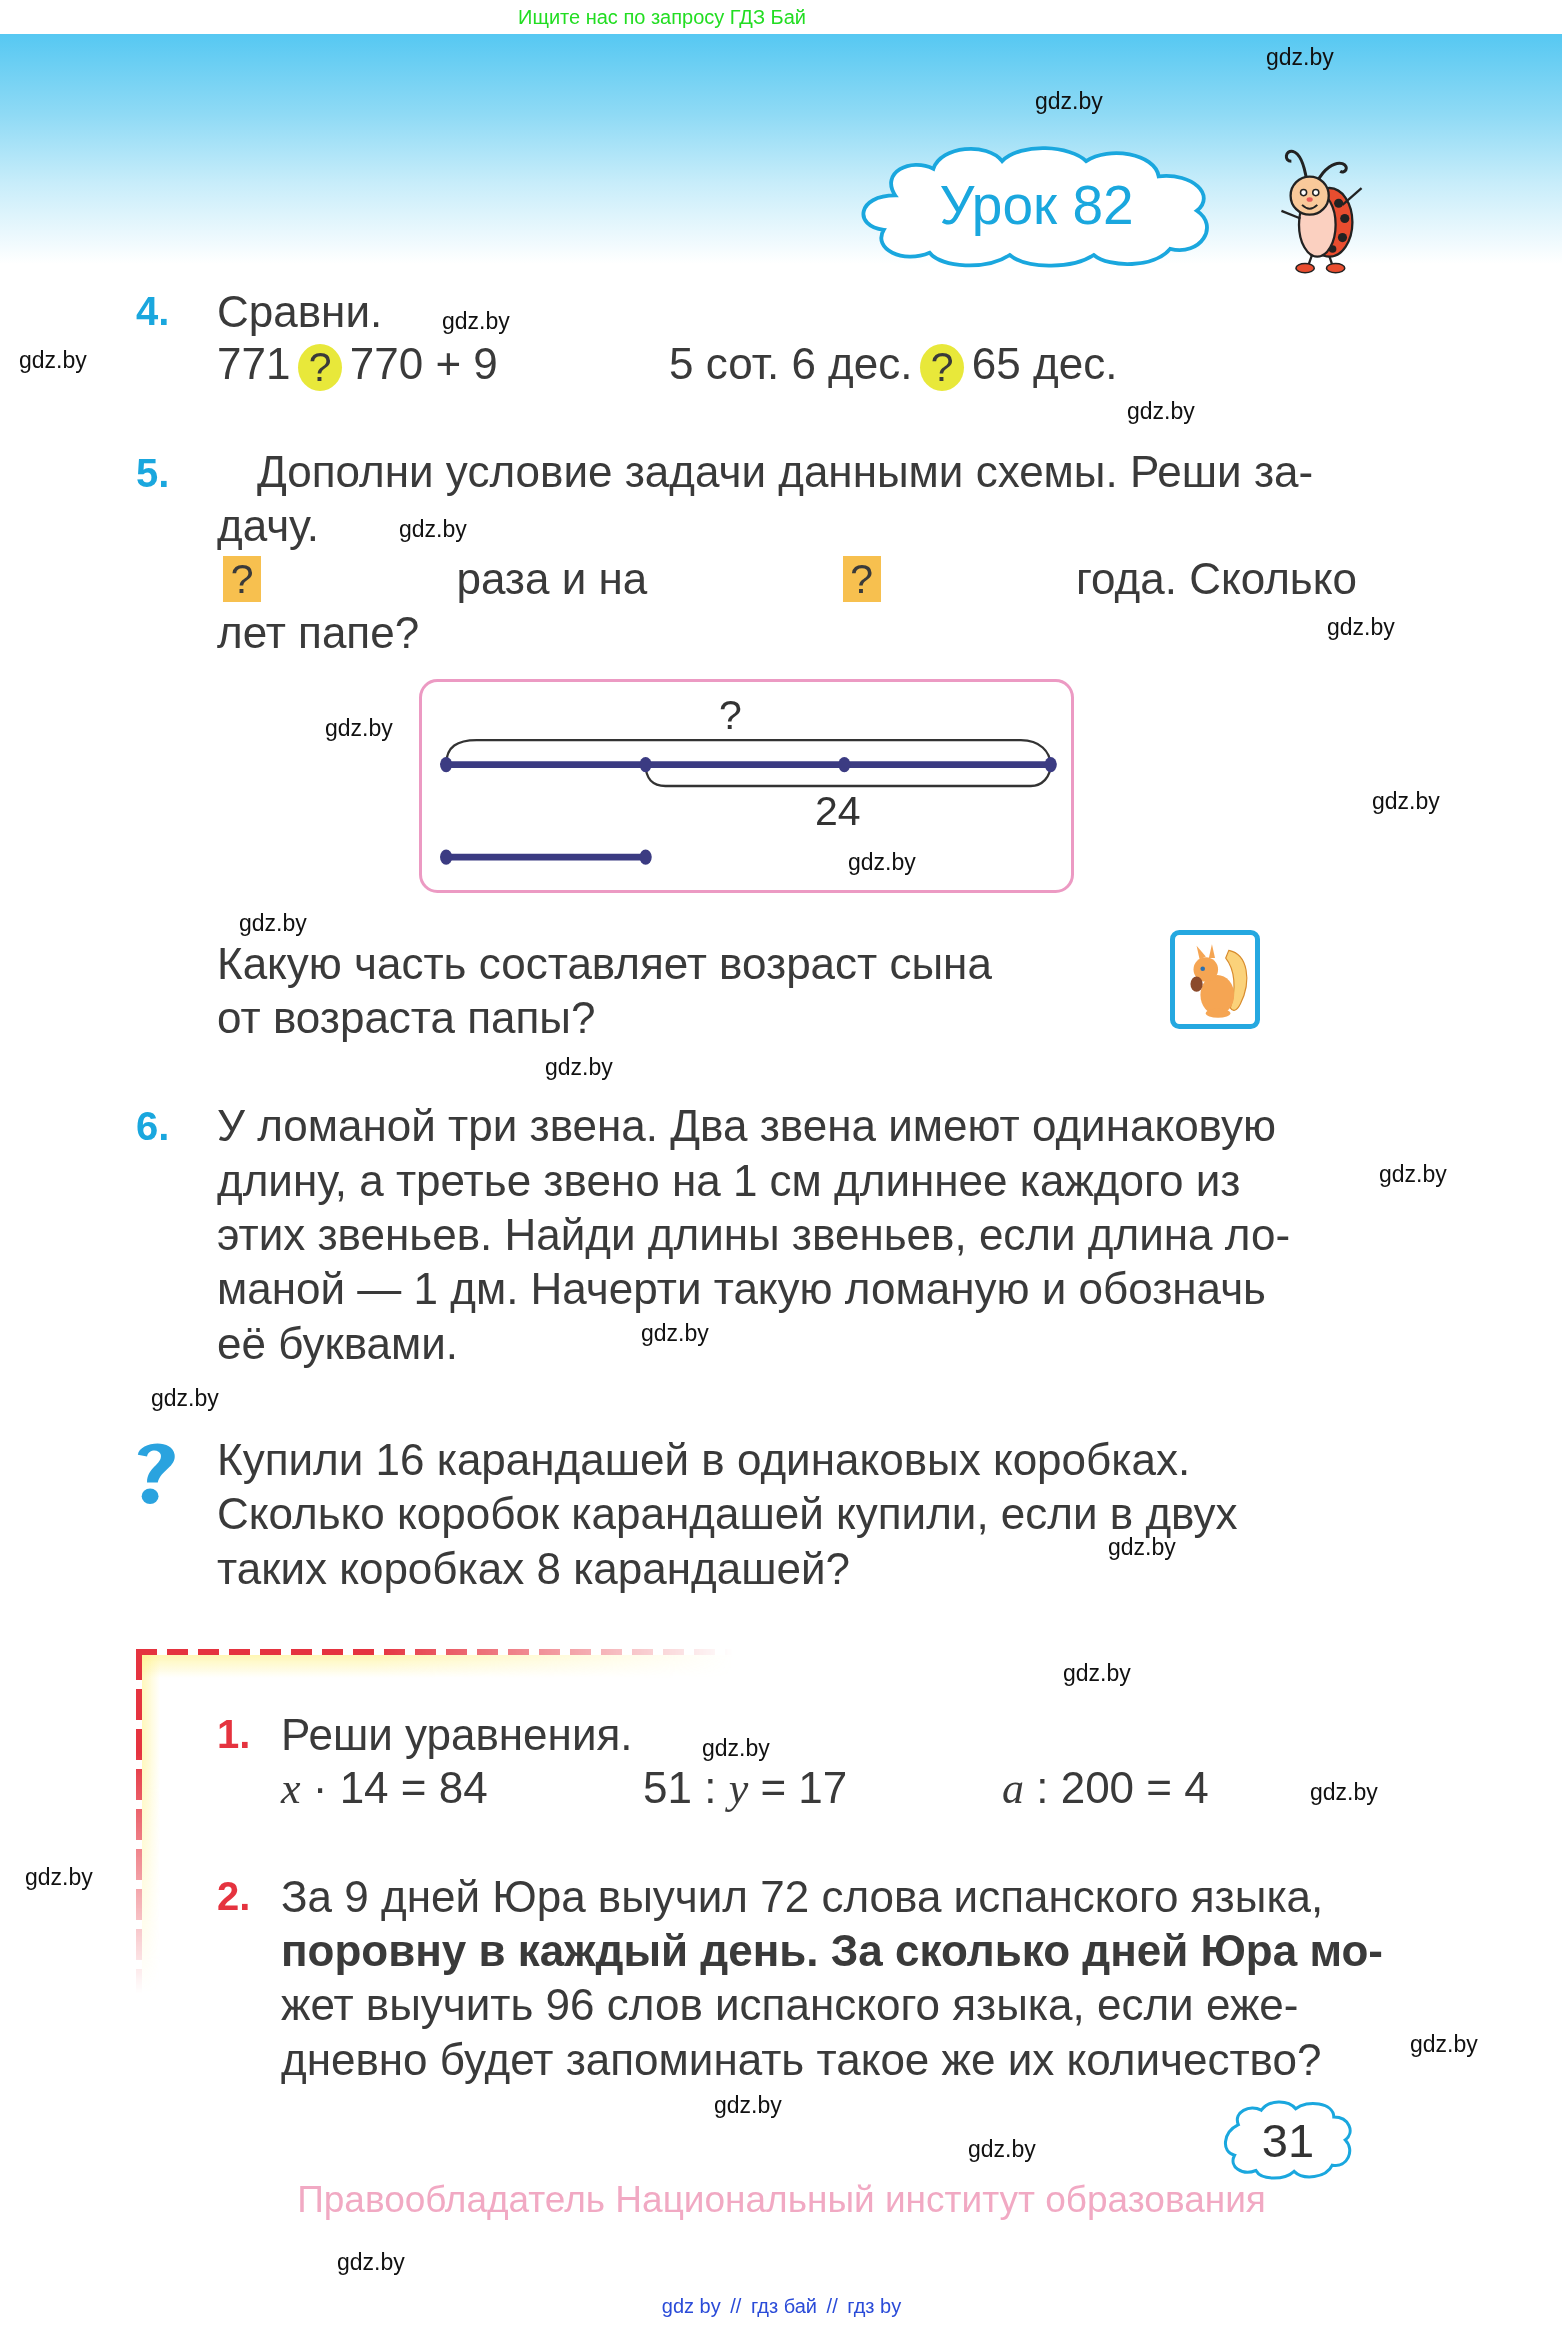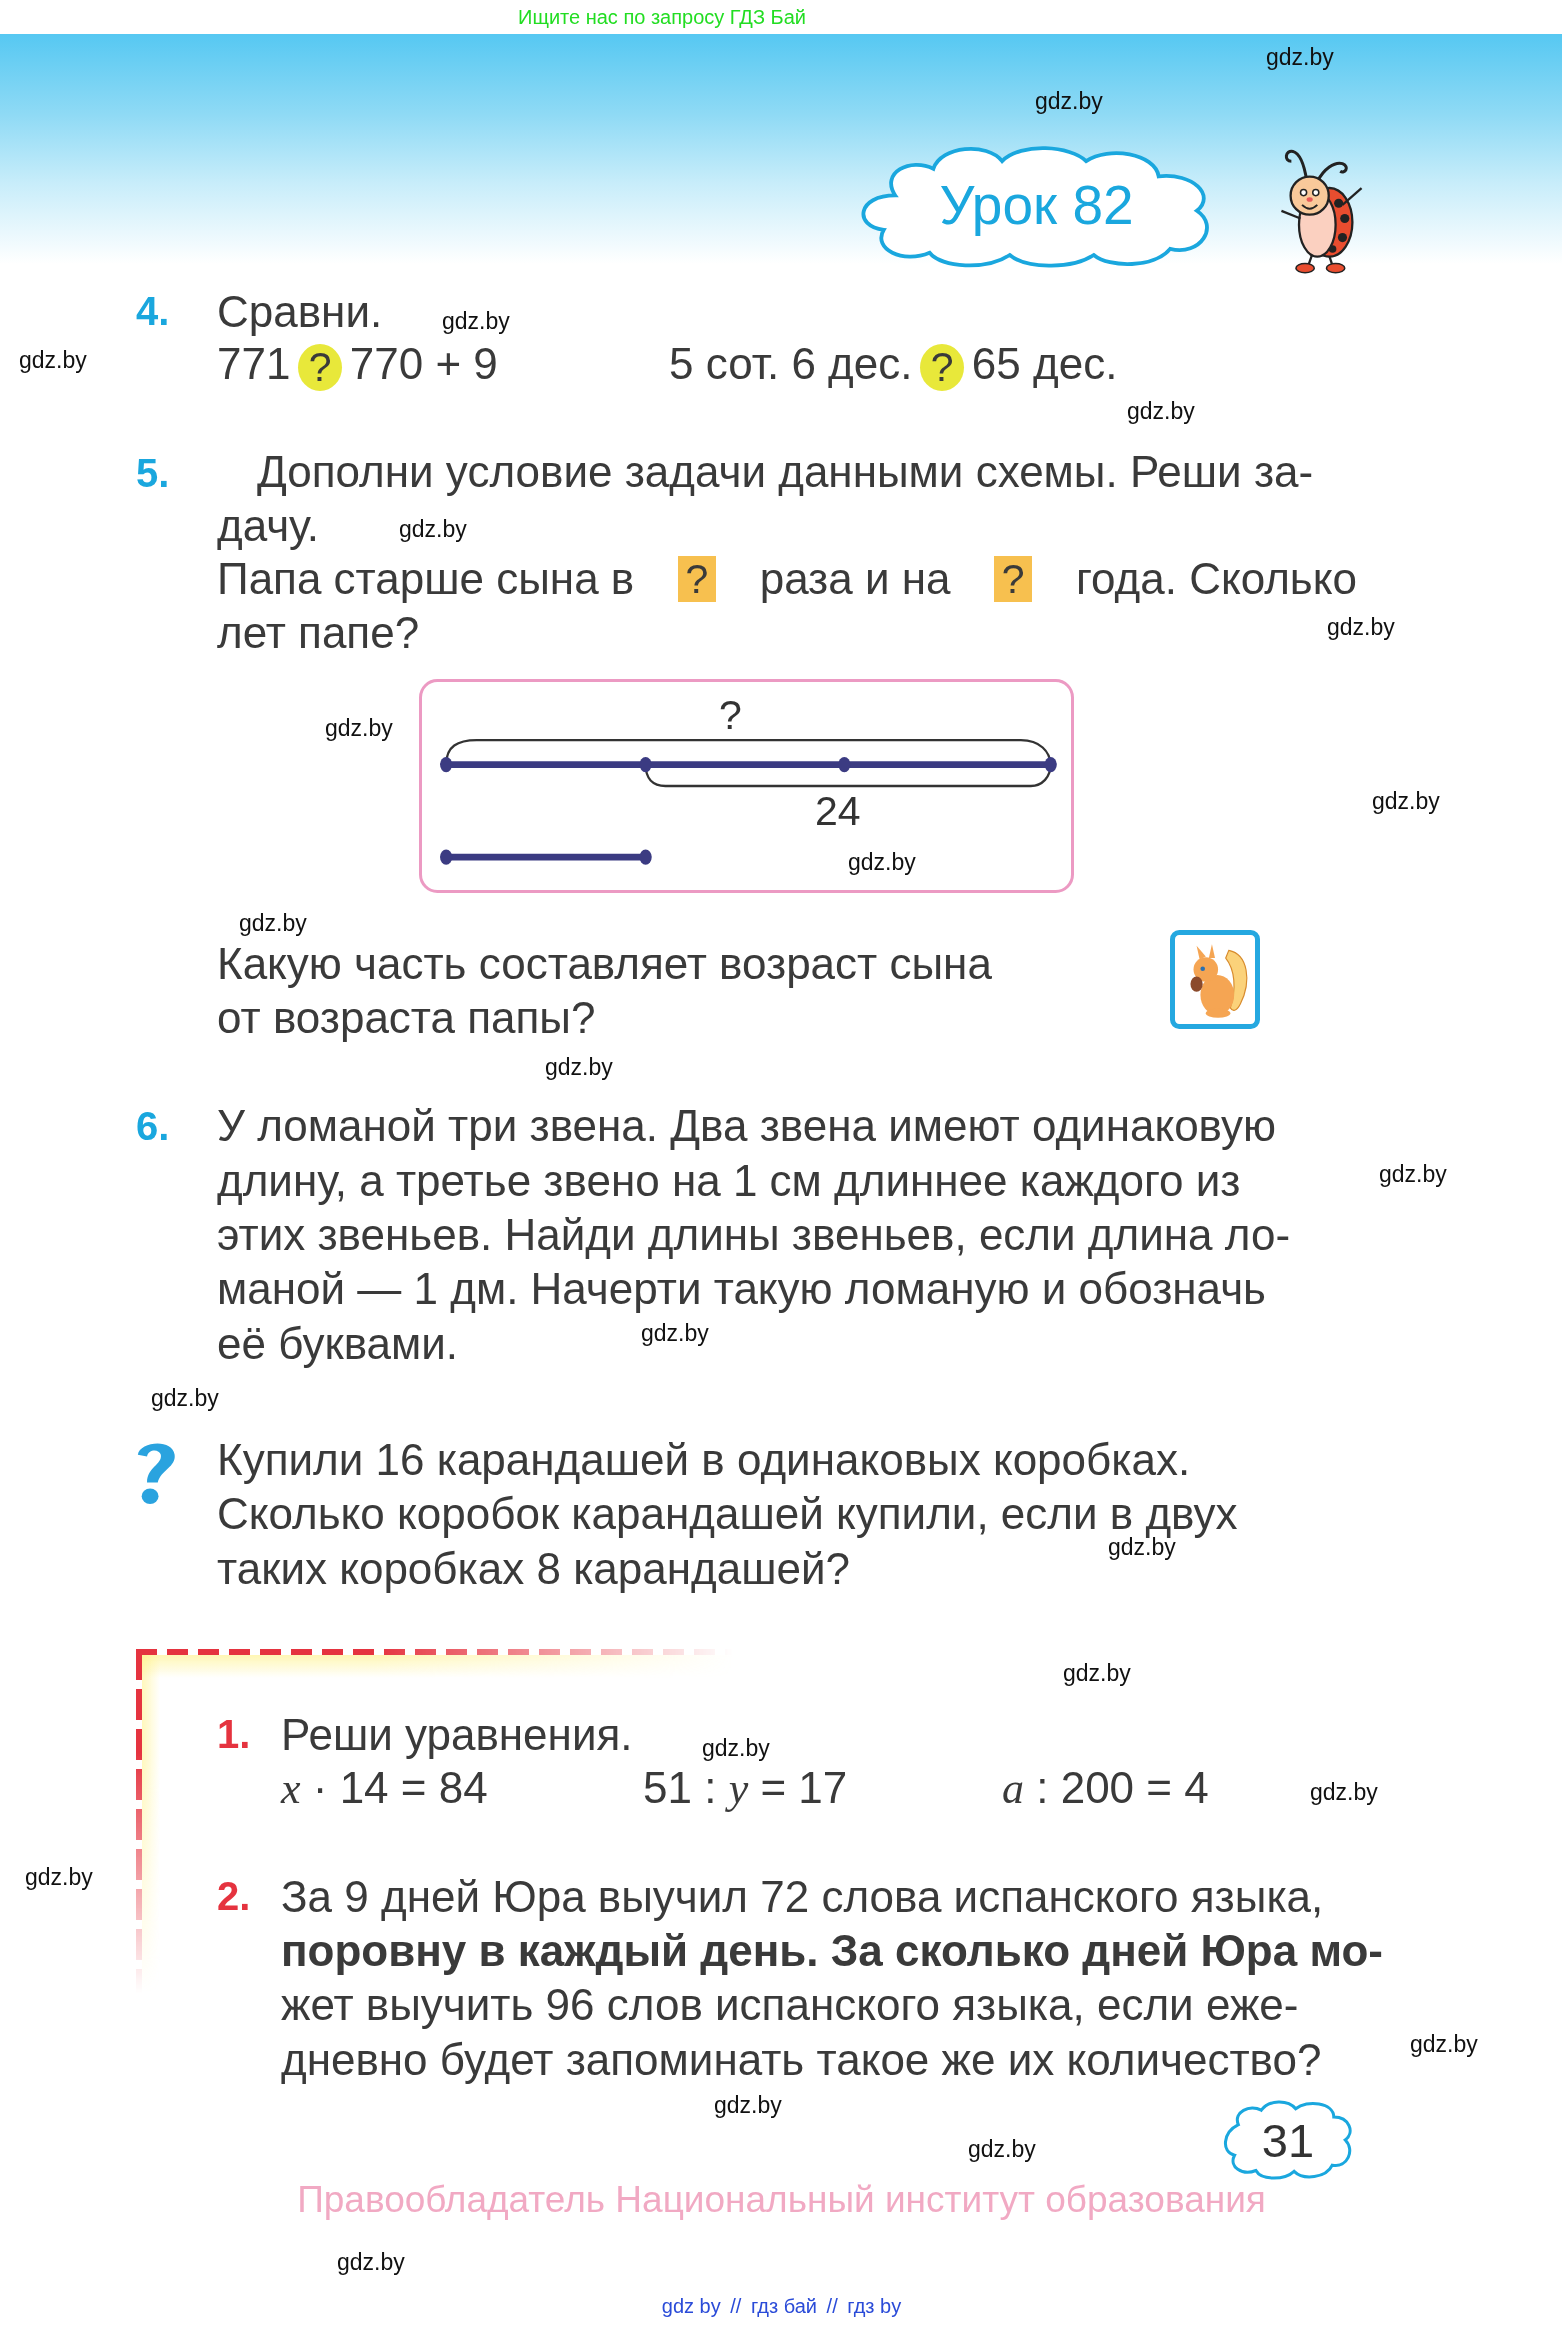--- a/index.html
+++ b/index.html
@@ -92,21 +92,20 @@
 <div class="abs txt" style="left:669px; top:337px;">
   <span>5 сот. 6 дес.</span><span class="qmark-yellow">?</span><span>65 дес.</span>
 </div>
 
 <div class="abs" style="left:136px; top:451px;">
   <span class="task-num">5.</span>
 </div>
 <div class="abs txt" style="left:217px; top:445px;margin-left:40px;">Дополни условие задачи данными схемы. Реши за-</div>
 <div class="abs txt" style="left:217px; top:499px;">дачу.</div>
 <div class="abs txt" style="left:217px; top:552px; width:1140px; display:flex; justify-content:space-between; align-items:center;">
-  <span>Папа старше сына в</span>
   <span class="qmark-orange">?</span>
   <span>раза и на</span>
   <span class="qmark-orange">?</span>
   <span>года. Сколько</span>
 </div>
 <div class="abs txt" style="left:217px; top:606px;">лет папе?</div>
 
 <div class="abs diagram-box"></div>
 <svg class="abs" style="left:419px; top:679px; width:655px; height:214px;" viewBox="0 0 856 280">
   <path d="M35,112 C35,88 50,80 75,80 L787,80 C812,80 825,95 826,112" fill="none" stroke="#333" stroke-width="3"></path>

